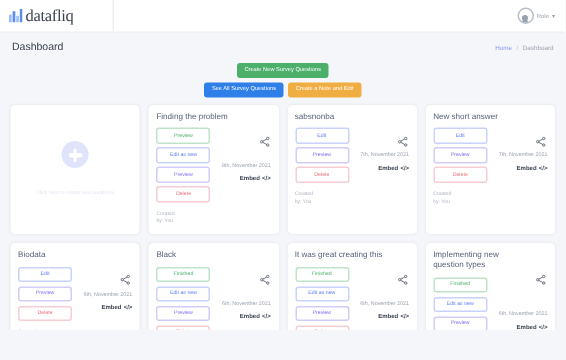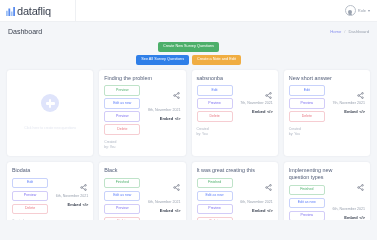--- a/index.html
+++ b/index.html
@@ -21,21 +21,21 @@
   }
   .brand {
     display: flex; align-items: center; gap: 2px;
     padding-left: 6px;
     width: 76px;
     border-right: 1px solid #eef0f3;
     height: 100%;
   }
   .brand-mark { display: block; }
   .brand-text {
-    font-family: Liberation Sans, sans-serif;
+    font-family: Liberation Serif, serif;
     font-size: 11px;
     color: #3b4250;
     letter-spacing: -0.2px;
   }
   .nav-right {
     margin-left: auto;
     display: flex; align-items: center; gap: 2px;
     padding-right: 7px;
   }
   .avatar {

